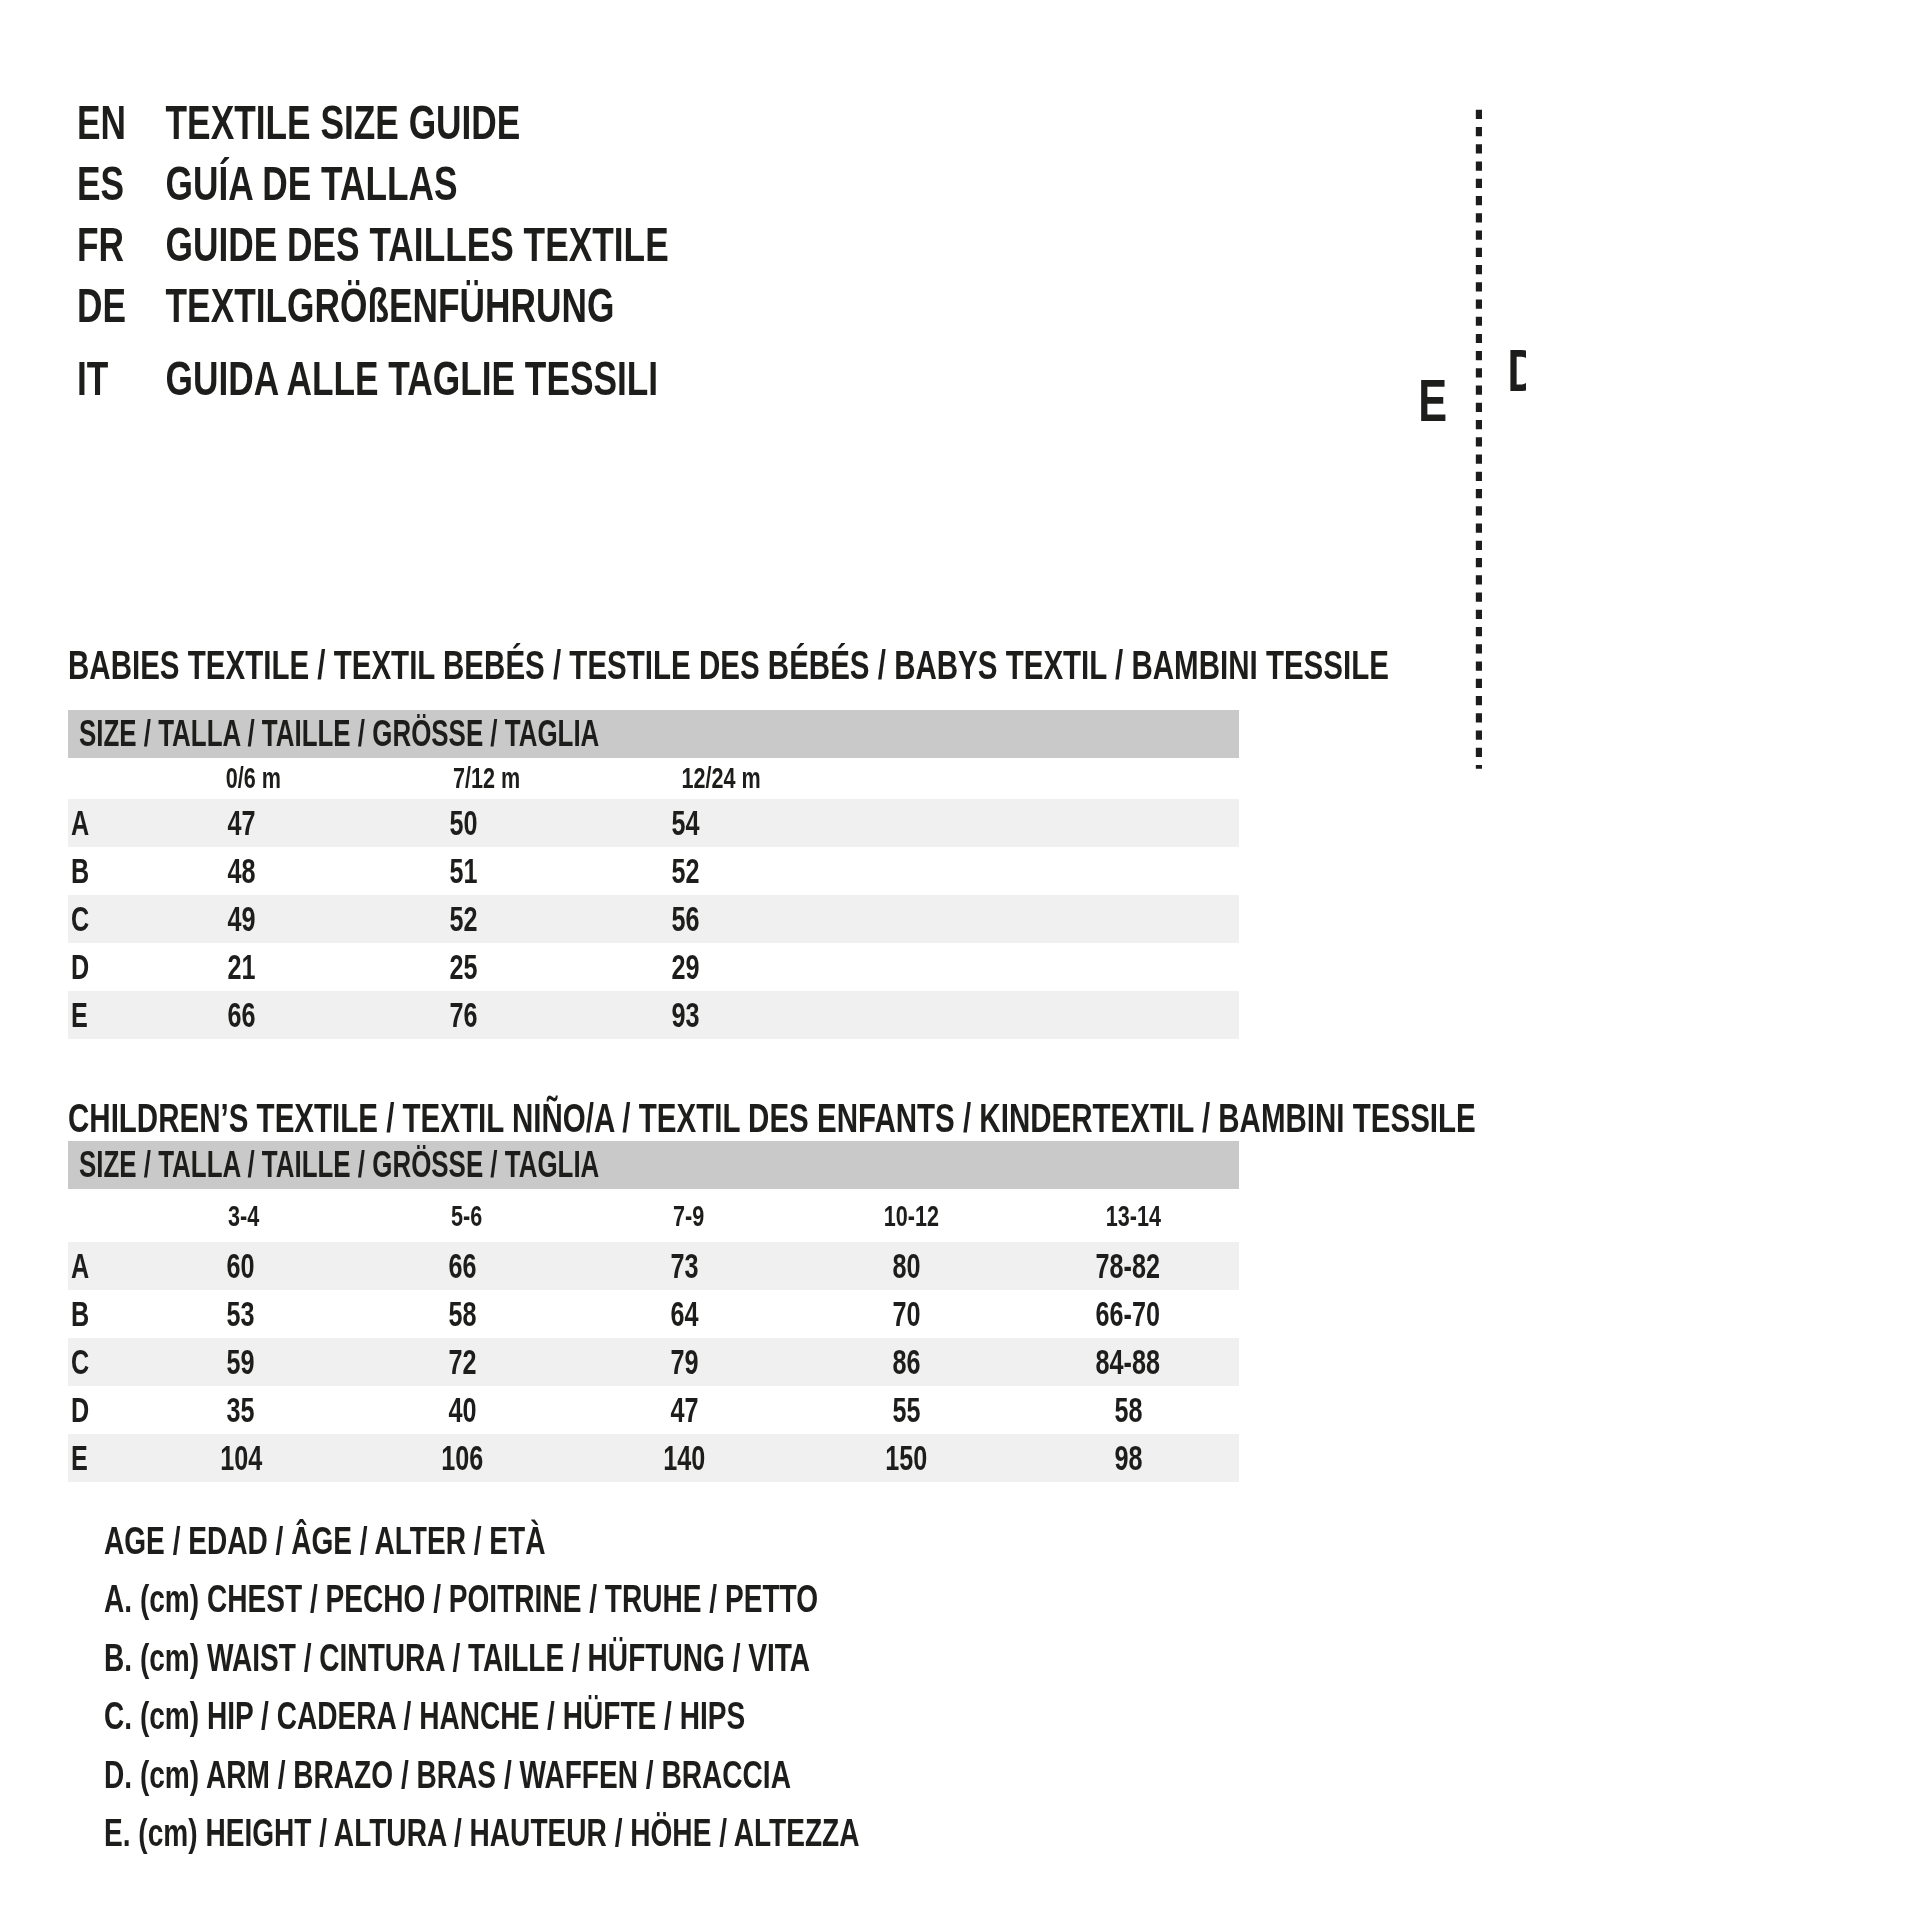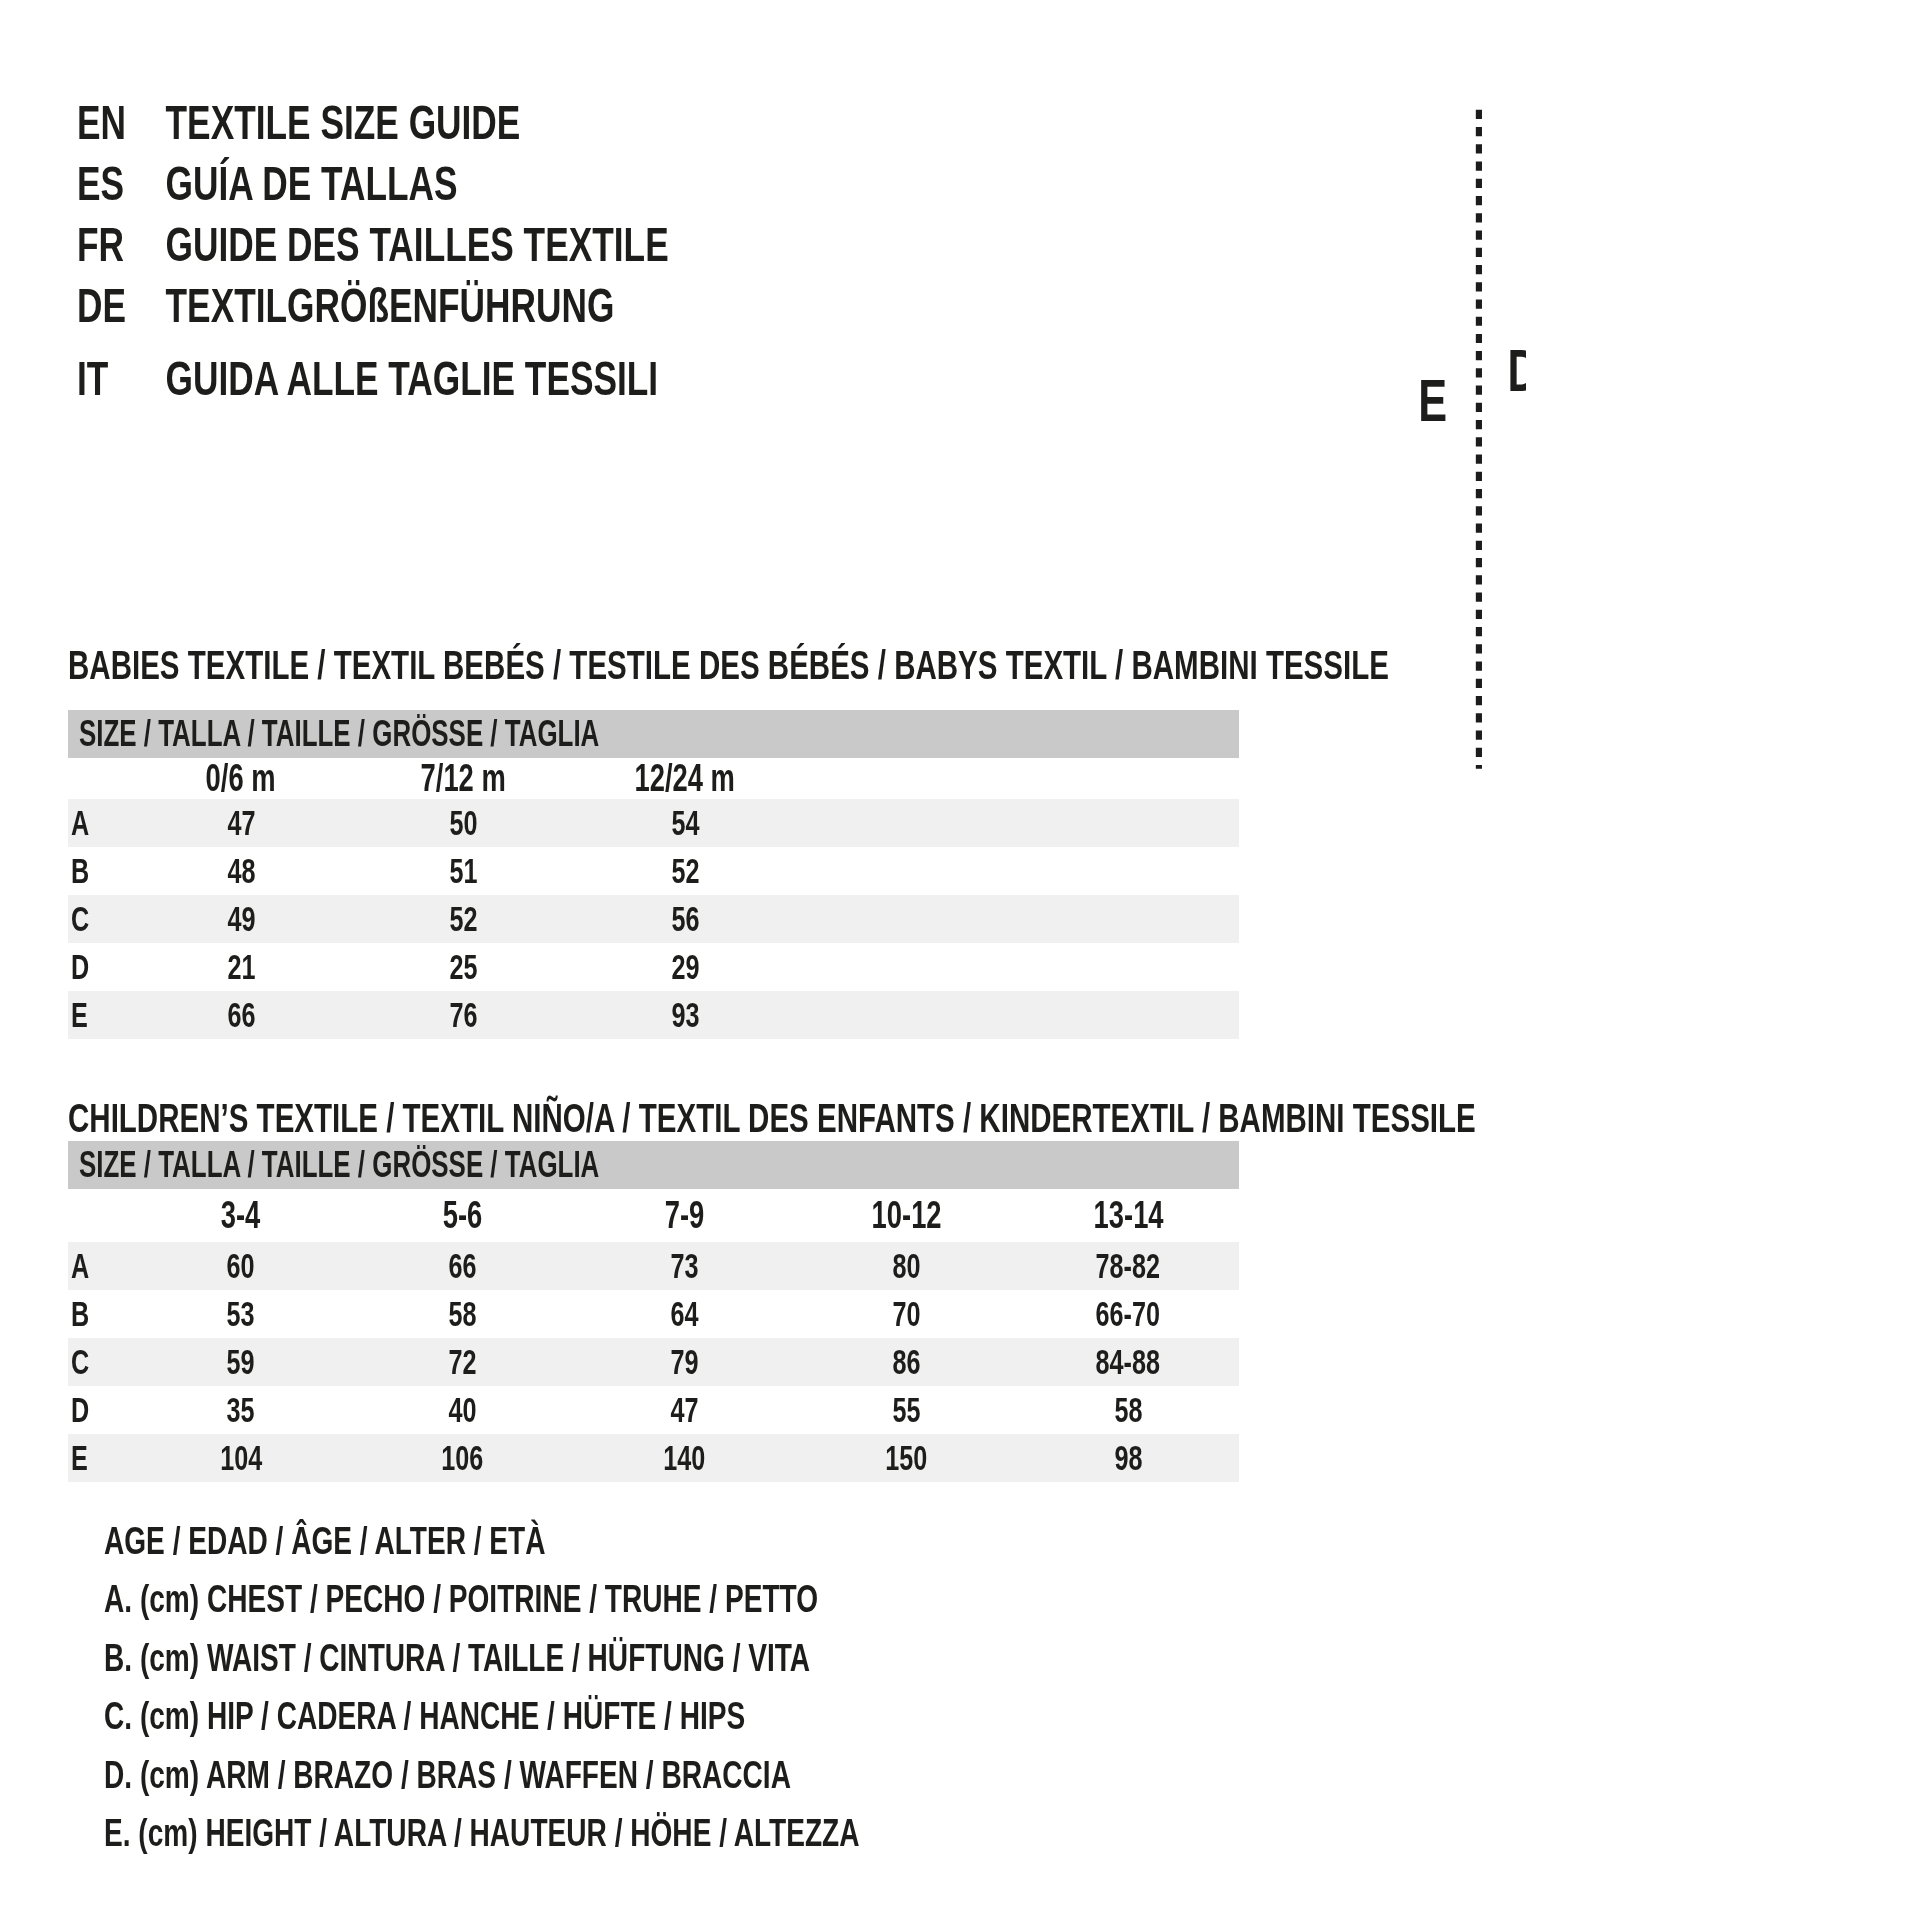--- a/index.html
+++ b/index.html
@@ -20,21 +20,21 @@
   
   .size-bar{position:absolute;left:68px;width:1171px;height:48px;line-height:48px;background:#c9c9c9;
             font-size:36px;font-weight:700;padding:0;}
   .size-bar .cx{margin-left:11px;}
   
   .trow{position:absolute;left:68px;width:1171px;height:48px;display:flex;align-items:center;
         font-size:35px;font-weight:700;}
   .trow.stripe{background:#f0f0f0;}
   .trow .rl{width:62px;padding-left:3.1px;box-sizing:border-box;text-align:left;}
   .trow .cv{width:222px;text-align:center;}
-  .subhead{font-size:38px;}
+  .subhead{font-size:30px;gap:12px;}
   
   .legend-row{position:absolute;left:68px;height:55px;line-height:55px;font-size:39px;font-weight:700;margin-left:36px;}
   svg text{font-family:"Liberation Sans","DejaVu Sans",sans-serif;}
 </style>
 </head>
 <body>
 
 <div id="canvas">
 
   <div>

